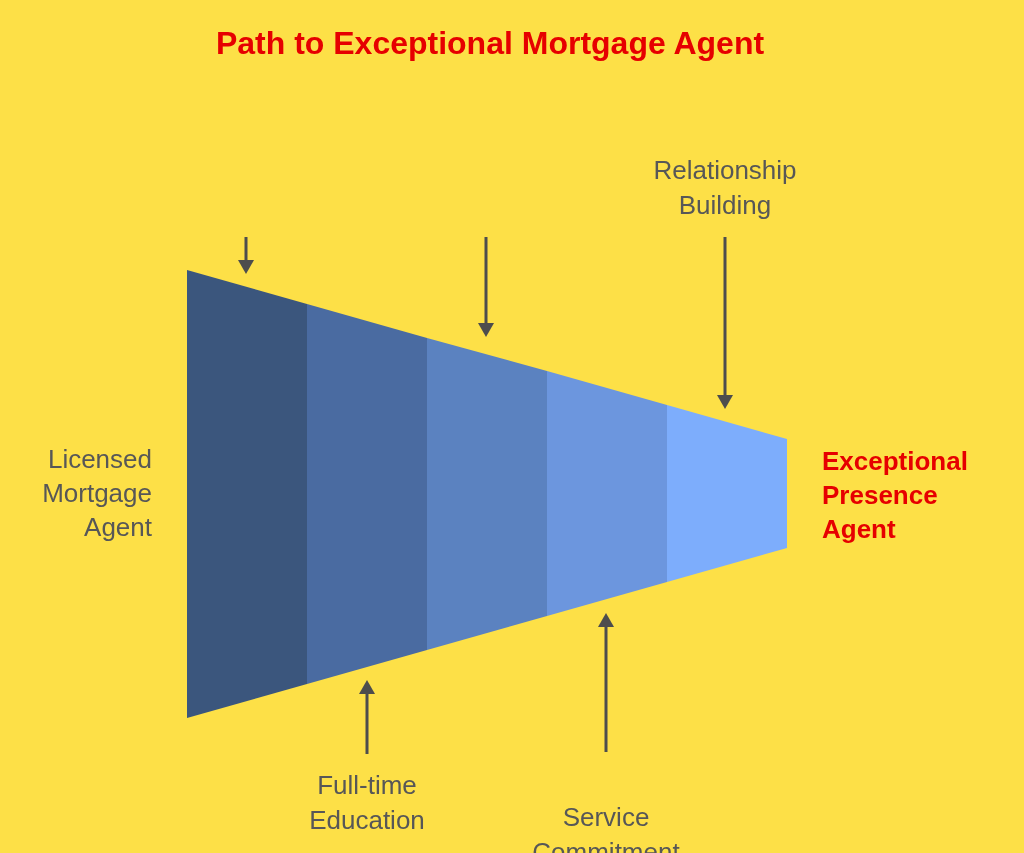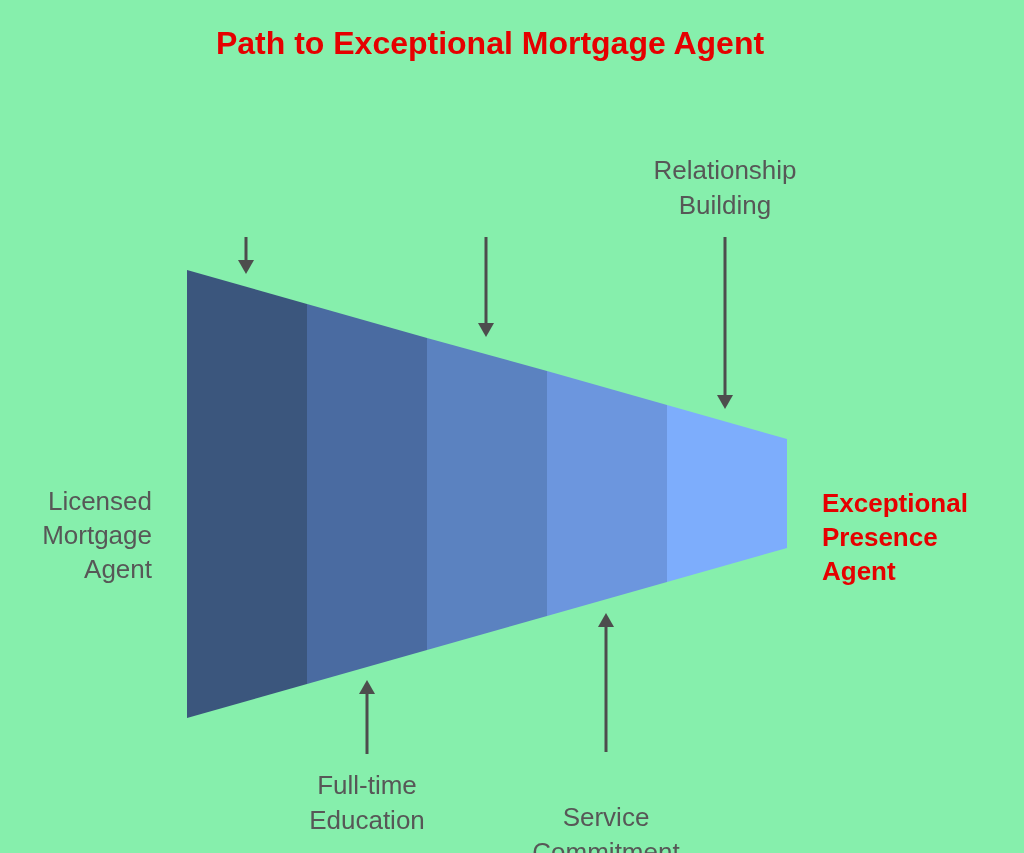--- a/index.html
+++ b/index.html
@@ -1,20 +1,20 @@
 <!DOCTYPE html>
 <html><head>
 <meta charset="utf-8">
 <style>
   html, body { margin: 0; padding: 0; background: #ffffff; }
   .stage {
     position: relative;
     width: 1024px;
     height: 853px;
-    background: #86efac;
+    background: #fde047;
     overflow: hidden;
     font-family: "Liberation Sans", sans-serif;
   }
   .title {
     position: absolute;
     left: 183px;
     top: 24px;
     width: 614px;
     margin: 0;
     font-size: 32px;
@@ -40,21 +40,20 @@
   .c-top-1 { left: 126px; top: 153px; }
   .c-top-2 { left: 366px; top: 153px; }
   .c-top-3 { left: 605px; top: 153px; }
   .c-bot-1 { left: 247px; top: 768px; }
   .c-bot-2 { left: 486px; top: 768px; }
   .side-label {
     position: absolute;
     font-size: 26px;
     line-height: 34px;
     white-space: pre-line;
-    margin-top: 42px;
   }
   .side-label.start {
     left: 0;
     top: 442px;
     width: 152px;
     text-align: right;
   }
   .side-label.end {
     left: 822px;
     top: 444px;

